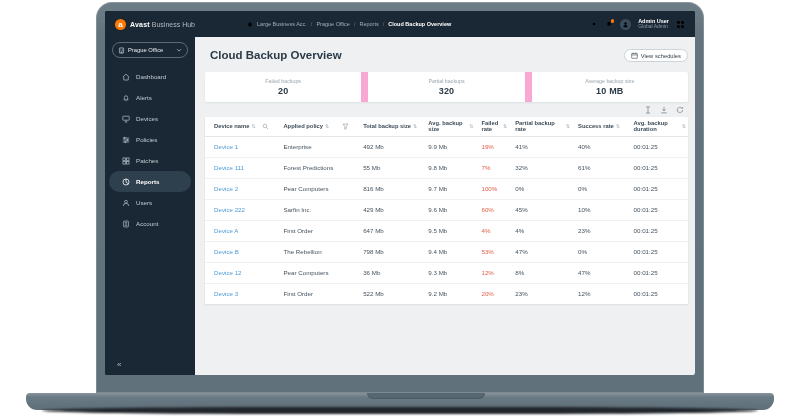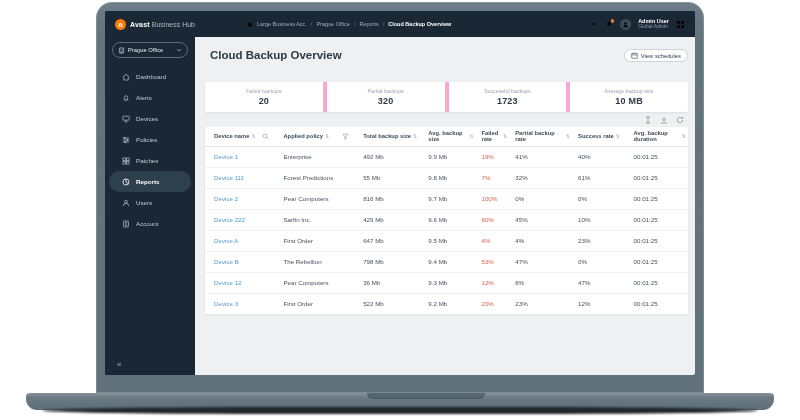--- a/index.html
+++ b/index.html
@@ -61,24 +61,24 @@
   .collapse { position:absolute; left:12px; bottom:6px; font-size:8px; color:#aab6bf; cursor:pointer; }
 
   .content { flex:1; background:#eef0f1; padding:12px 7px 0 10px; min-width:0; }
   .content-head { display:flex; align-items:flex-start; }
   .page-title { font-size:11.5px; font-weight:bold; color:#2b3a47; margin-left:5px; }
   .btn-schedules { margin-left:auto; height:13px; background:#fff; border:1px solid #cdd4d9;
     border-radius:8px; display:flex; align-items:center; gap:3px; padding:0 6px;
     font-size:5.8px; color:#33424e; cursor:pointer; font-family:inherit; }
   .btn-schedules .bico { display:flex; color:#53626d; }
 
-  .stats-card { margin-top:20px; background:#fff; border-radius:2px; height:30px; display:flex;
+  .stats-card { margin-top:10px; background:#fff; border-radius:2px; height:30px; display:flex;
     box-shadow:0 1px 2px rgba(30,45,60,.08); }
   .stat { flex:1; display:flex; flex-direction:column; align-items:center; justify-content:center;
-    gap:2px; border-left:4px solid #f9a8d4; }
+    gap:2px; border-left:7px solid #f9a8d4; }
   .stat:first-child { border-left:none; }
   .stat-label { font-size:5.3px; color:#9aa5ae; }
   .stat-value { font-size:9px; font-weight:bold; color:#2b3a47; letter-spacing:.2px; }
 
   .table-toolbar { height:15px; display:flex; align-items:center; justify-content:flex-end;
     gap:8px; padding-right:4px; color:#7d8a93; }
   .tt-icon { display:flex; cursor:pointer; }
 
   table { width:100%; border-collapse:collapse; background:#fff; table-layout:fixed;
     box-shadow:0 1px 2px rgba(30,45,60,.08); }
@@ -268,24 +268,20 @@
           <section class="stats-card">
             <div class="stat">
               <span class="stat-label">Failed backups</span>
               <span class="stat-value">20</span>
             </div>
             <div class="stat">
               <span class="stat-label">Partial backups</span>
               <span class="stat-value">320</span>
             </div>
             <div class="stat">
-              <span class="stat-label">Successful backups</span>
-              <span class="stat-value">1723</span>
-            </div>
-            <div class="stat">
               <span class="stat-label">Average backup size</span>
               <span class="stat-value">10 MB</span>
             </div>
           </section>
 
           <div class="table-toolbar">
             <span class="tt-icon">
               <svg width="8" height="8" viewBox="0 0 10 10" stroke="currentColor" fill="none" stroke-width="1">
                   <path d="M2.5 1.2h5M5 1.2v7.6M2.5 8.8h5"></path>
                 </svg>

